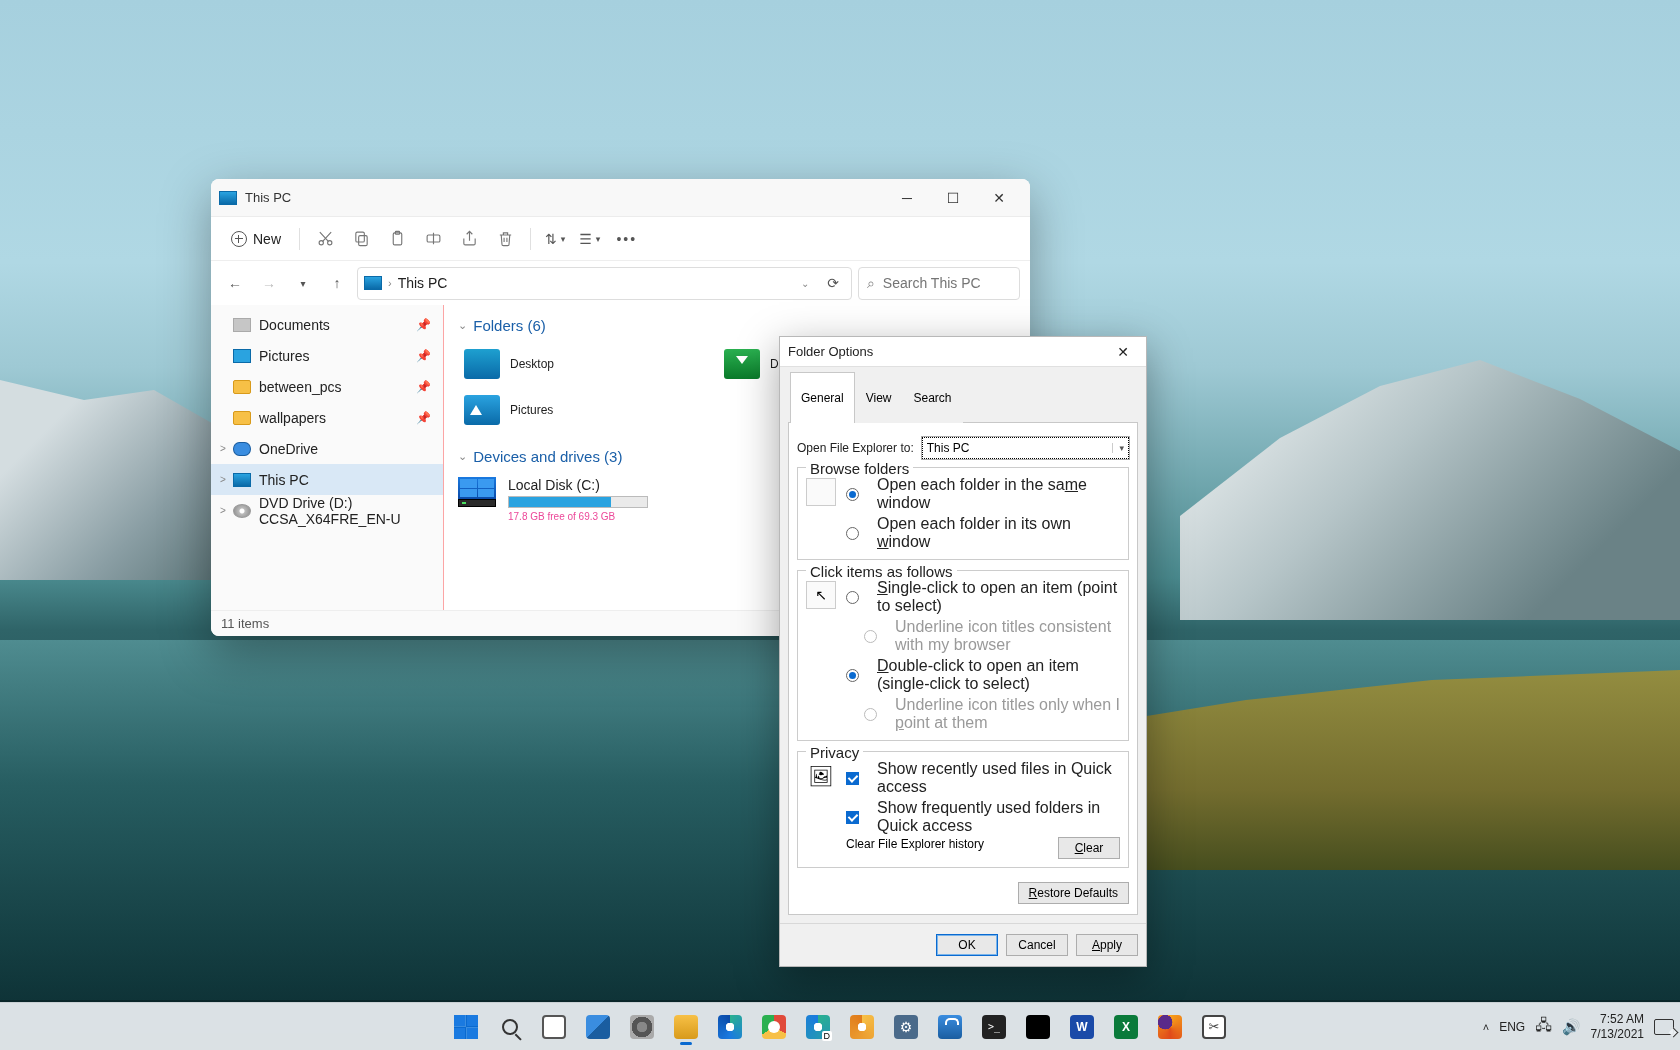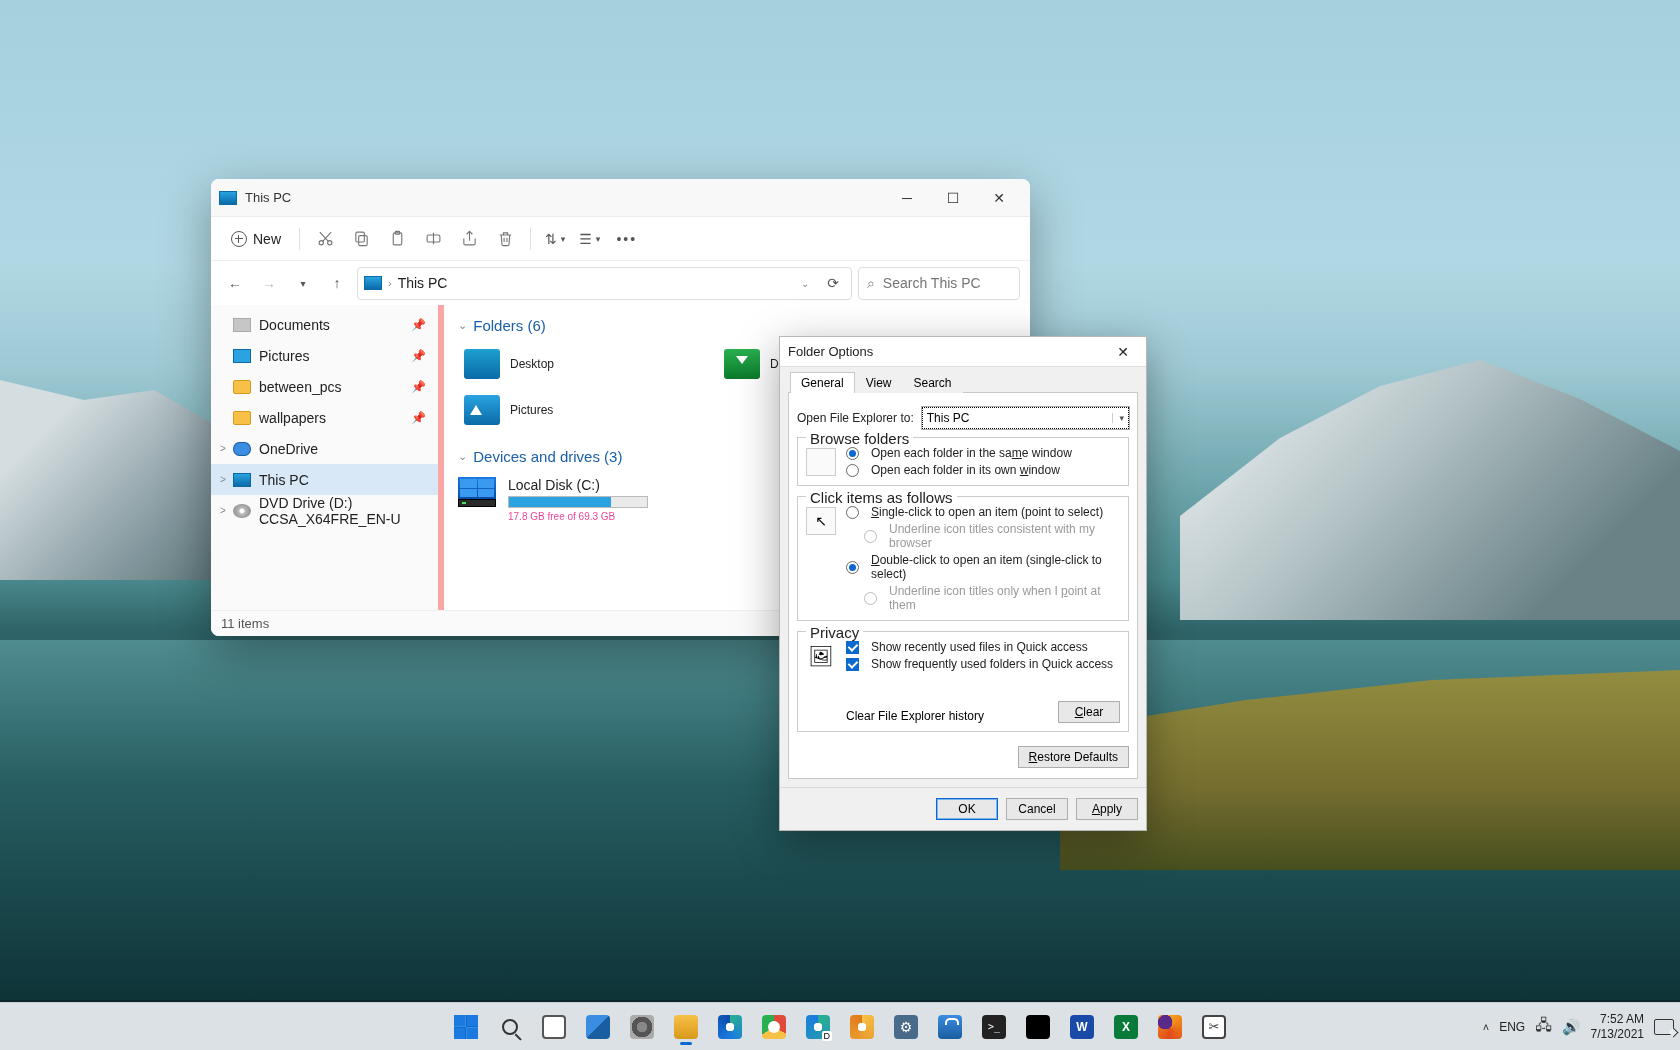--- a/index.html
+++ b/index.html
@@ -90,21 +90,21 @@
 .addr .drop{color:#888;font-size:10px;padding:0 6px;}
 .addr .refresh{color:#555;padding:0 6px;}
 .searchbox{
   width:162px;height:33px;border:1px solid #ddd;border-radius:4px;
   display:flex;align-items:center;padding:0 8px;gap:8px;color:#888;
 }
 .searchbox input{border:none;outline:none;font-size:14px;width:100%;color:#333;background:transparent;}
 
 .body{flex:1;display:flex;min-height:0;}
 .sidebar{
-  width:233px;border-right:6px solid #fca5a5;padding:4px 0;background:#fafafa;overflow:hidden;
+  width:233px;border-right:1px solid #fca5a5;padding:4px 0;background:#fafafa;overflow:hidden;
 }
 .side-item{
   height:31px;display:flex;align-items:center;padding:0 10px 0 22px;gap:8px;font-size:14px;color:#222;position:relative;
 }
 .side-item .exp{position:absolute;left:6px;color:#888;font-size:10px;width:12px;text-align:center;}
 .side-item .pin{position:absolute;right:12px;color:#aaa;font-size:12px;}
 .side-item.sel{background:#d9e8f6;}
 .side-item .ic{width:18px;height:14px;flex-shrink:0;}
 .ic-doc{background:#c6c6c6;border:1px solid #aaa;}
 .ic-pic{background:#2aa3e0;border:1px solid #0a6aa8;}
@@ -146,45 +146,45 @@
   background:#fff; border:1px solid #b8b8b8;
   box-shadow:0 12px 40px rgba(0,0,0,.35);
   display:flex;flex-direction:column;
 }
 .dlg-title{height:30px;display:flex;align-items:center;padding:0 8px;background:#fff;border-bottom:1px solid #e0e0e0;}
 .dlg-title span{font-size:13px;color:#222;}
 .dlg-title .sp{flex:1;}
 .dlg-close{width:30px;height:22px;display:flex;align-items:center;justify-content:center;color:#222;}
 .dlg-body{padding:2px 8px 8px 8px;background:#f0f0f0;}
 .tabs{display:flex;gap:0;border-bottom:1px solid #c8c8c8;padding:2px 2px 0 2px;}
-.tab{padding:3px 10px;font-size:12px;background:#f0f0f0;border:1px solid transparent;border-bottom:none;position:relative;top:1px;}
+.tab{padding:18px 10px;font-size:12px;background:#f0f0f0;border:1px solid transparent;border-bottom:none;position:relative;top:1px;}
 .tab.active{background:#fff;border-color:#c8c8c8;}
 .tabpanel{background:#fff;border:1px solid #c8c8c8;border-top:none;padding:10px 8px;}
 
 .row{display:flex;align-items:center;gap:8px;margin:4px 0;}
 .lbl{font-size:12px;color:#222;}
 .combo{flex:1;height:22px;border:1px dotted #000;outline:1px solid #aaa;display:flex;align-items:center;padding:0 4px;font-size:12px;background:#fff;justify-content:space-between;}
 .combo .dd{font-size:9px;color:#555;border-left:1px solid #ccc;padding-left:6px;}
 
 .grp{border:1px solid #ccc;margin:8px 0 10px 0;padding:8px 8px 8px 8px;position:relative;}
 .grp-title{position:absolute;top:-8px;left:8px;background:#fff;padding:0 4px;font-size:15px;color:#222;}
 .grp-body{display:flex;gap:10px;}
 .grp-icon{width:30px;height:28px;border:1px solid #ccc;background:#fafafa;flex-shrink:0;margin-top:2px;display:flex;align-items:center;justify-content:center;font-size:14px;}
 .opts{display:flex;flex-direction:column;gap:3px;flex:1;}
-.opt{display:flex;align-items:center;gap:12px;font-size:12px;color:#222;}
+.opt{display:flex;align-items:center;gap:18px;font-size:16px;color:#222;}
 .opt.dis{color:#9a9a9a;}
 .opt.sub{padding-left:18px;}
 .radio{width:13px;height:13px;border:1px solid #666;border-radius:50%;display:flex;align-items:center;justify-content:center;flex-shrink:0;}
 .radio.sel:after{content:"";width:7px;height:7px;border-radius:50%;background:#0a6ad0;}
 .radio.dis{border-color:#bbb;}
 .check{width:13px;height:13px;border:1px solid #666;display:flex;align-items:center;justify-content:center;flex-shrink:0;background:#fff;}
 .check.sel{background:#0a6ad0;border-color:#0a6ad0;}
 .check.sel:after{content:"";width:4px;height:7px;border:solid #fff;border-width:0 2px 2px 0;transform:rotate(45deg);margin-top:-2px;}
 .und{text-decoration:underline;}
-.clear-row{display:flex;align-items:flex-end;justify-content:space-between;padding:2px 0 0 40px;font-size:12px;margin-top:28px;}
+.clear-row{display:flex;align-items:flex-start;justify-content:space-between;padding:2px 0 0 40px;font-size:12px;}
 .btn{min-width:62px;height:22px;border:1px solid #adadad;background:#e8e8e8;font-size:12px;display:flex;align-items:center;justify-content:center;padding:0 10px;}
 .btn.def{border:1px solid #0a6ad0;box-shadow:inset 0 0 0 1px #7ab4ea;}
 .restore-row{display:flex;justify-content:flex-end;padding-top:4px;}
 .dlg-footer{display:flex;justify-content:flex-end;gap:8px;padding:10px 8px;background:#f0f0f0;border-top:1px solid #d8d8d8;}
 
 
 .taskbar{
   position:absolute;left:0;right:0;bottom:0;height:48px;
   background:rgba(238,242,245,.92);backdrop-filter:blur(8px);
   border-top:1px solid rgba(0,0,0,.08);

